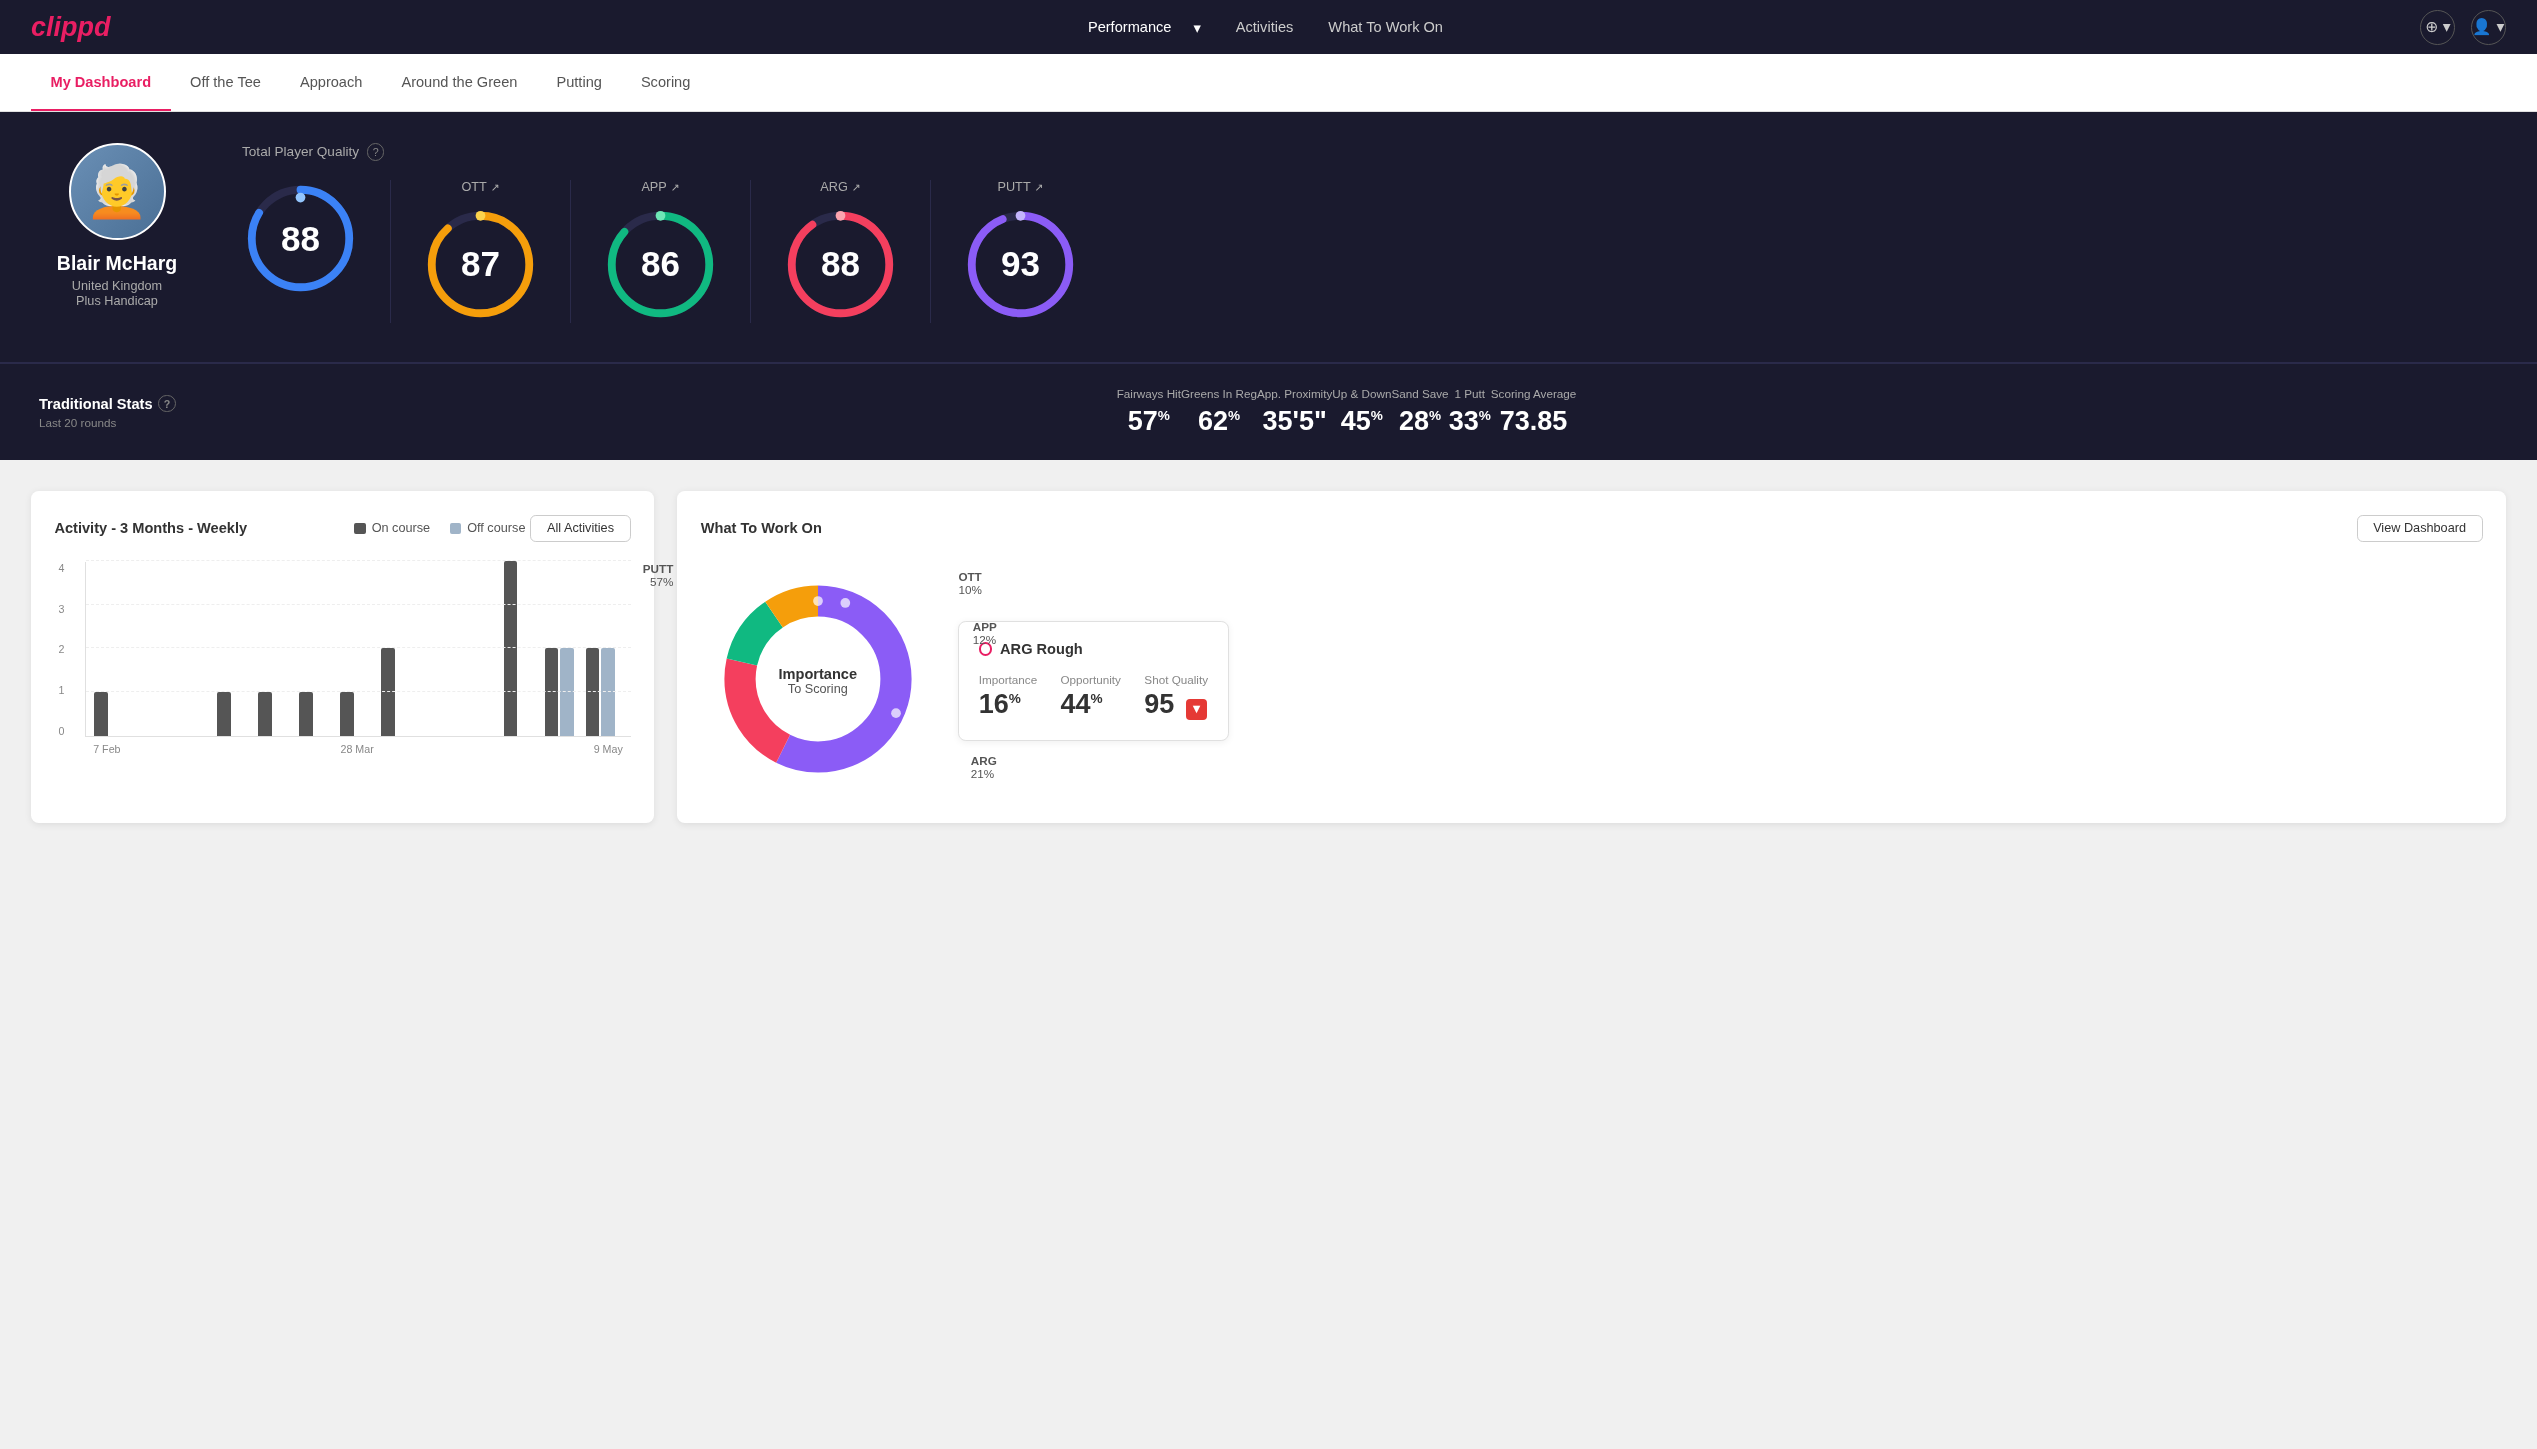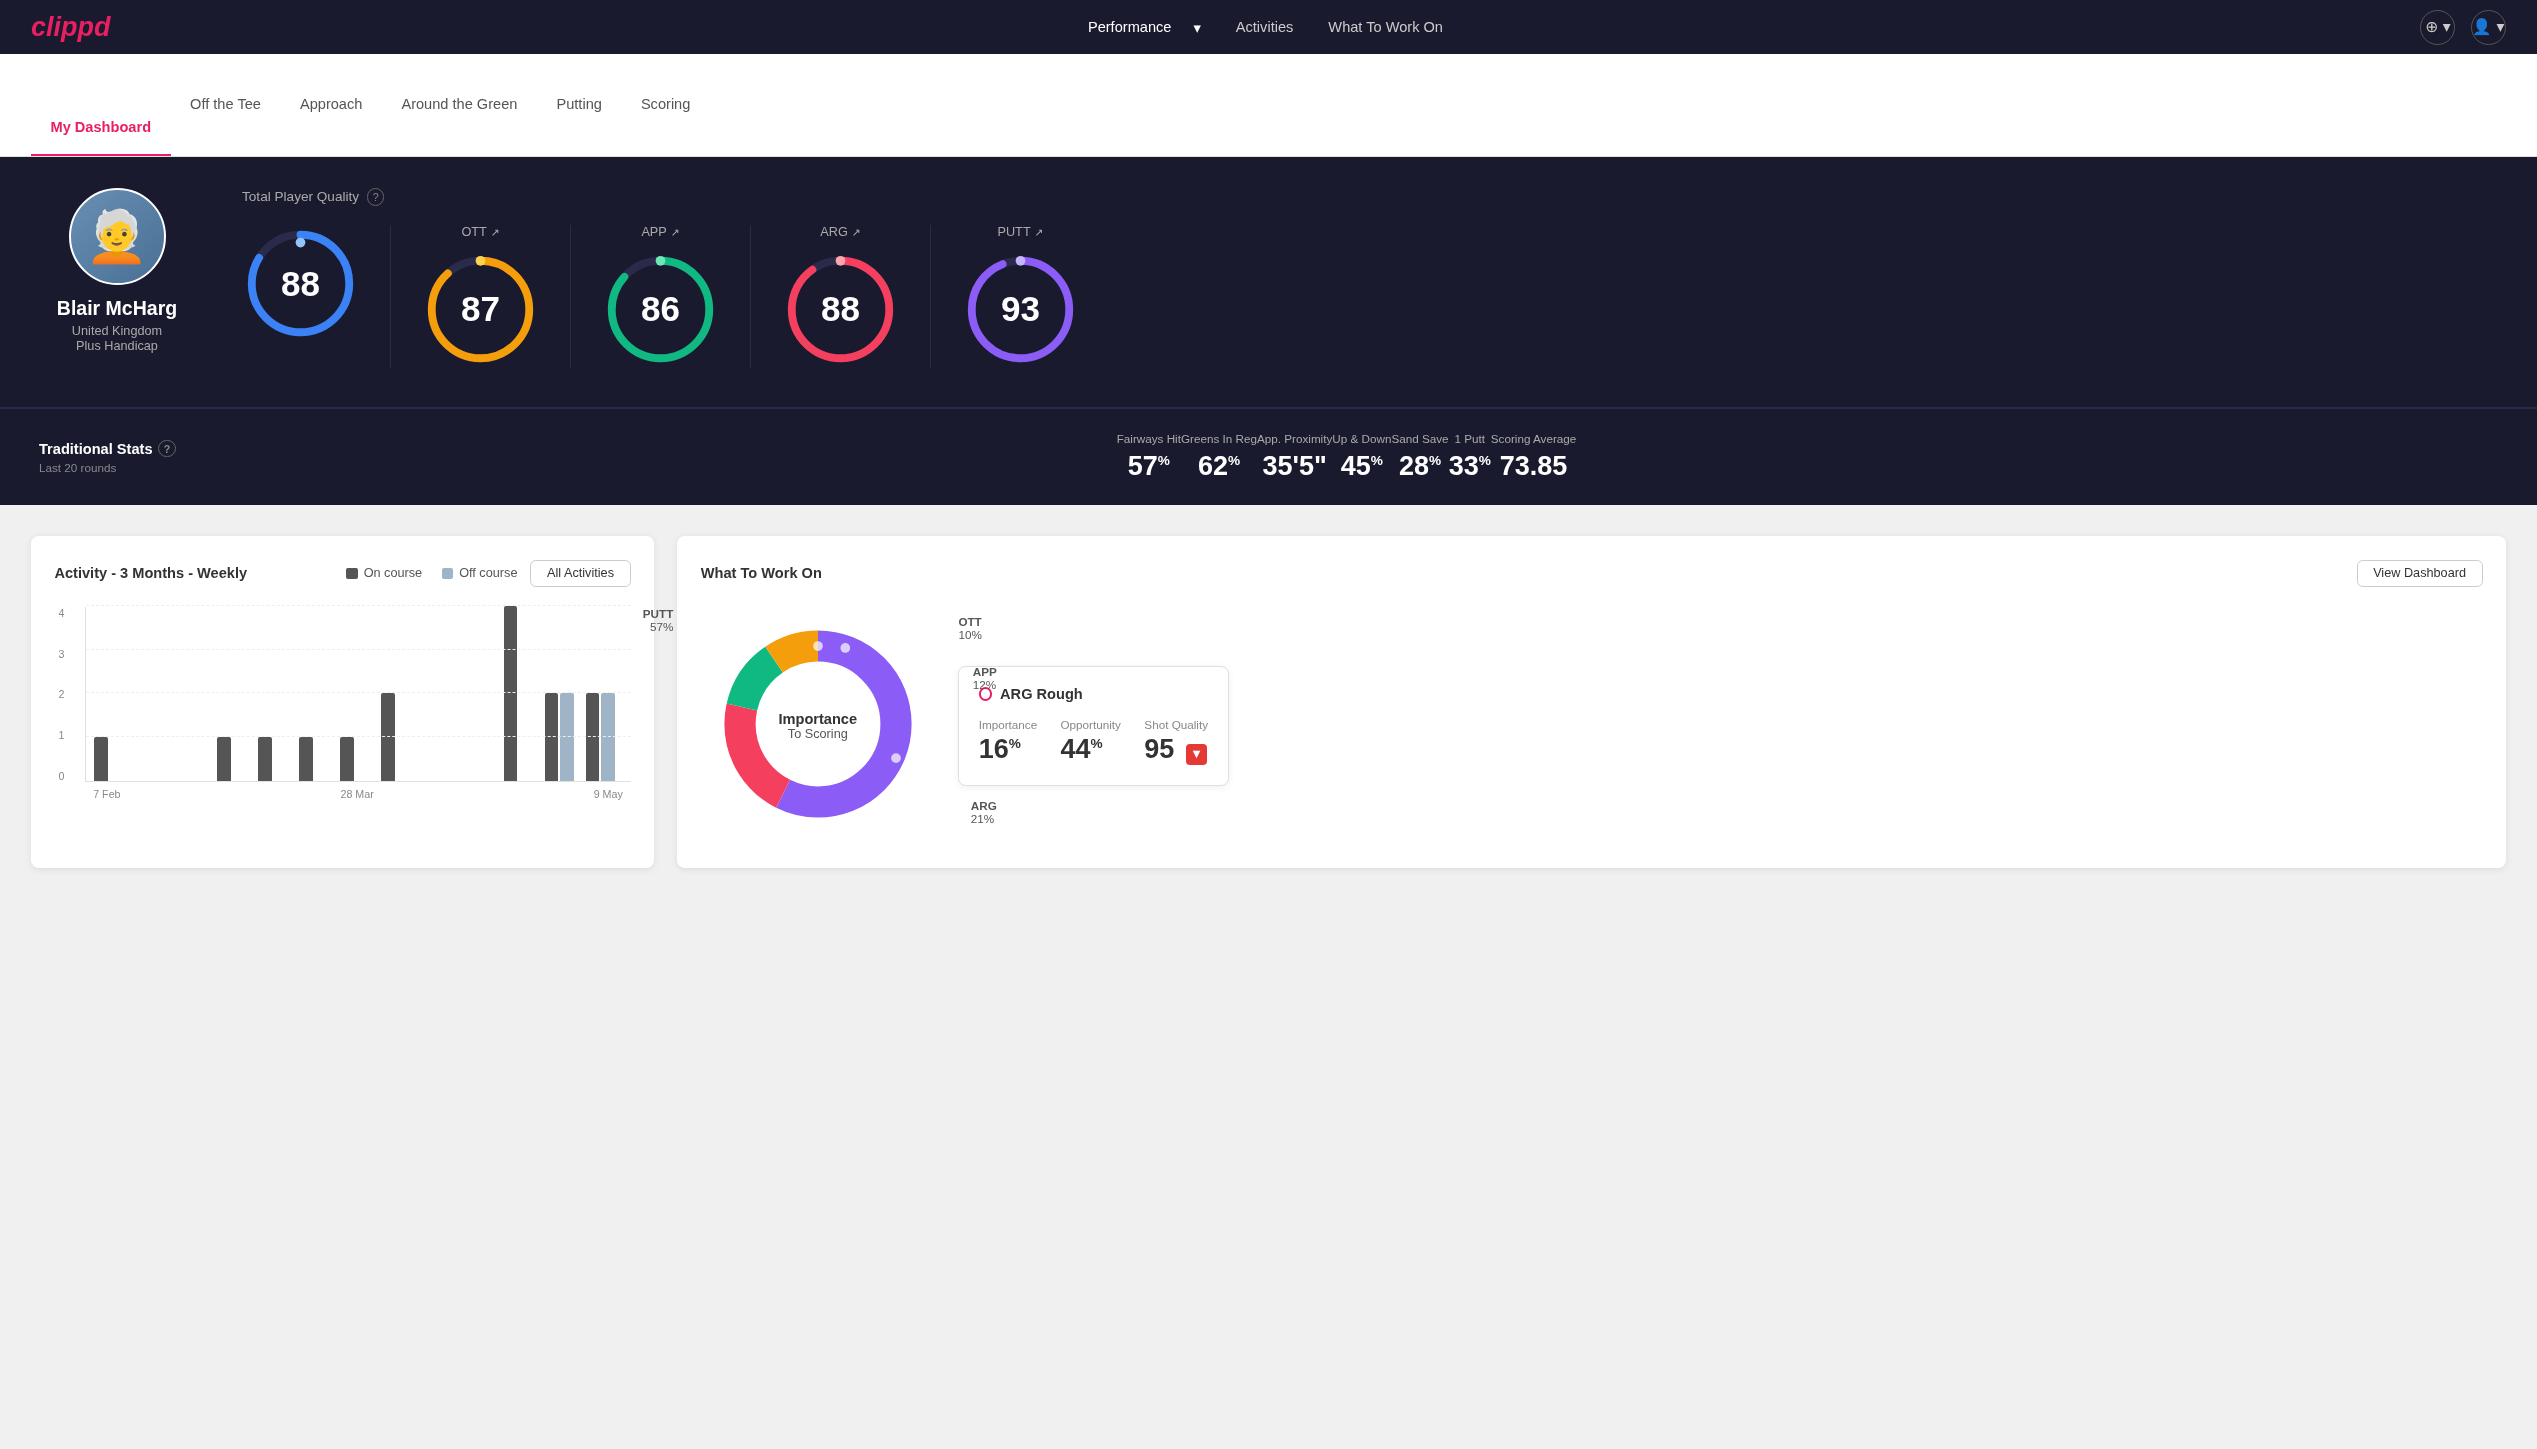--- a/index.html
+++ b/index.html
@@ -24,21 +24,21 @@
 
     
     .tab-bar {
       background: #fff; display: flex; align-items: center;
       padding: 0 31px; border-bottom: 1px solid #e0e0e0; color: #333;
     }
     .tab {
       padding: 19.5px 19.5px; font-size: 14.6px; cursor: pointer; color: #555;
       border-bottom: 2.9px solid transparent; white-space: nowrap;
     }
-    .tab.active { color: #e91e63; border-bottom: 2.9px solid #e91e63; font-weight: 600; margin-top: 45px; }
+    .tab.active { color: #e91e63; border-bottom: 2.9px solid #e91e63; font-weight: 600; }
 
     
     .hero {
       background: #1a1a2e; padding: 31px 39px 39px;
       border-bottom: 1px solid #2a2a4a;
     }
     .hero-inner { display: flex; align-items: flex-start; gap: 47px; }
     .player-info { display: flex; flex-direction: column; align-items: center; min-width: 156px; }
     .avatar {
       width: 97px; height: 97px; border-radius: 50%;
@@ -323,21 +323,21 @@
       <div class="trad-item-value"><span>73.85</span></div>
     </div>
   </div>
 </div>
 
 <div class="cards-row">
 
   <div class="card card-activity">
     <div class="activity-header">
       <span class="activity-title">Activity - 3 Months - Weekly</span>
-      <div style="display:flex;align-items:center;gap:13px;">
+      <div style="display:flex;align-items:center;gap:5px;">
         <div class="legend">
           <div class="legend-item">
             <div class="legend-dot" style="background:#555;"></div>
             <span>On course</span>
           </div>
           <div class="legend-item">
             <div class="legend-dot" style="background:#a0b4c8;"></div>
             <span>Off course</span>
           </div>
         </div>

